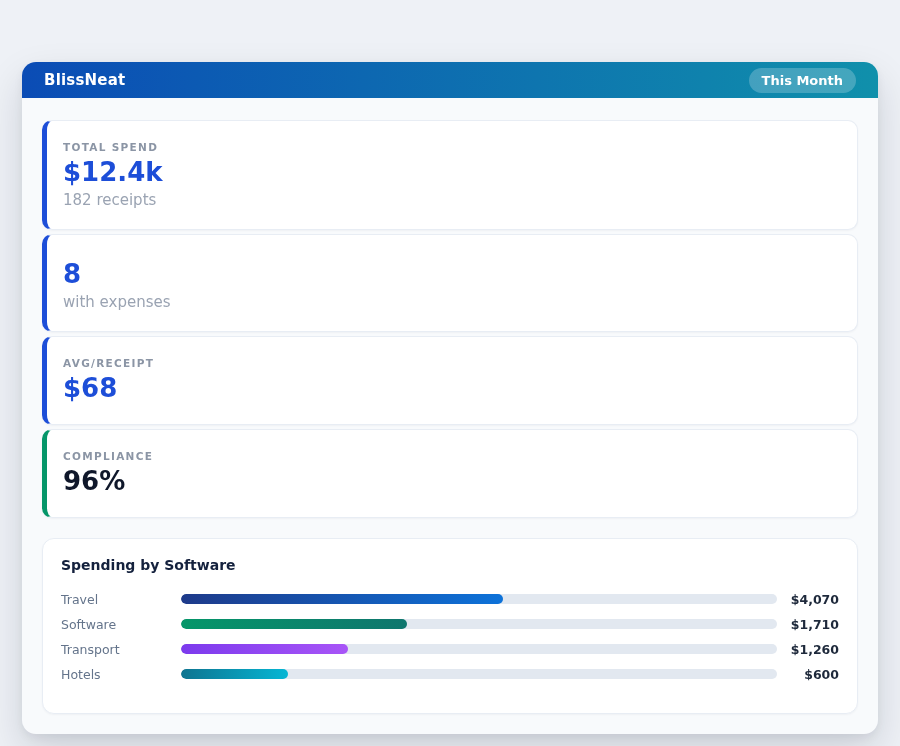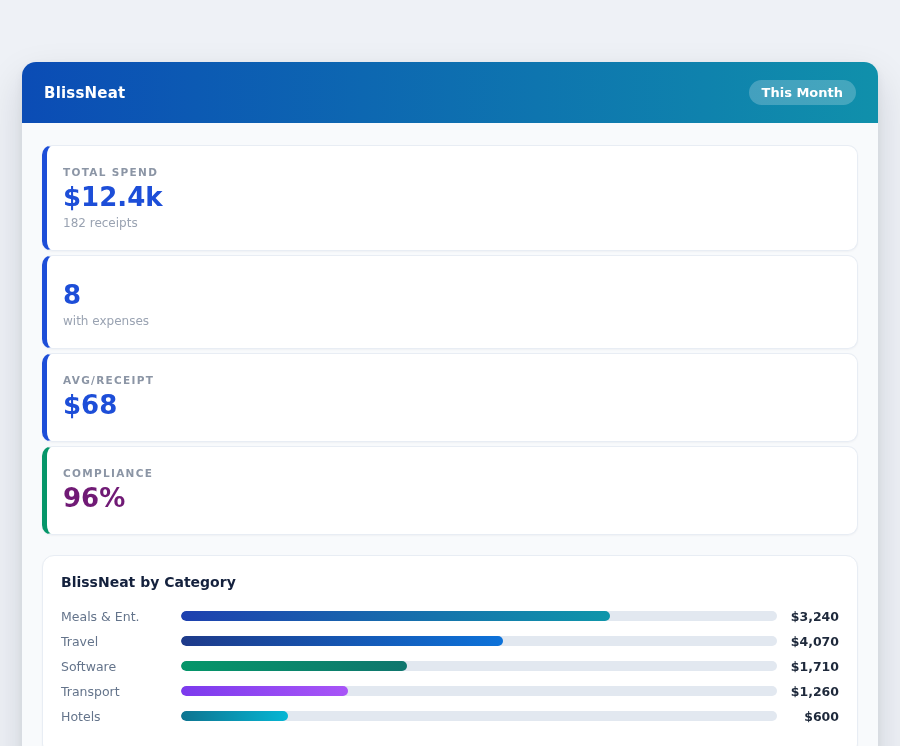--- a/index.html
+++ b/index.html
@@ -10,38 +10,38 @@
     position:relative;
     overflow:hidden;
   }
   .app-card {
     position:absolute; left:22px; top:62px; width:856px;
     border-radius:14px; background:#f8fafc;
     box-shadow:0 18px 40px rgba(15,23,42,.14), 0 4px 10px rgba(15,23,42,.06);
     overflow:hidden;
   }
   .app-header {
-    height:61px; display:flex; align-items:center; justify-content:space-between;
+    height:36px; display:flex; align-items:center; justify-content:space-between;
     padding:0 22px;
   }
   .app-title { color:#ffffff; font-weight:bold; font-size:15px; letter-spacing:.2px; }
   .period-badge {
     color:#ffffff; font-weight:bold; font-size:13px;
     background:rgba(255,255,255,.22); padding:5px 13px; border-radius:999px;
     border:none; cursor:pointer; font-family:inherit;
   }
   .content { padding:22px 20px 20px; }
   .stat-card {
     background:#ffffff; border:1px solid #e8edf4; border-left-width:5px; border-left-style:solid;
     border-radius:10px; padding:20px 16px; margin-bottom:4px;
     box-shadow:0 1px 2px rgba(15,23,42,.04);
   }
   .stat-label { font-size:10.5px; font-weight:bold; color:#8b95a5; letter-spacing:1.3px; }
   .stat-value { font-size:26px; font-weight:bold; margin-top:5px; line-height:1.15; }
-  .stat-sub { font-size:12px; color:#9aa3b2; margin-top:3px; }
+  .stat-sub { font-size:15px; color:#9aa3b2; margin-top:3px; }
   .category-card {
     background:#ffffff; border:1px solid #e8edf4; border-radius:12px;
     padding:16px 18px 26px; margin-top:20px;
     box-shadow:0 1px 2px rgba(15,23,42,.04);
   }
   .category-title { font-size:14px; font-weight:bold; color:#14213d; margin:2px 0 14px; }
   .cat-row { display:flex; align-items:center; height:25px; }
   .cat-label { width:120px; font-size:12.5px; color:#64748b; }
   .bar-track { flex:1; height:10px; border-radius:5px; background:#e2e8f0; overflow:hidden; margin-right:10px; }
   .bar-fill { height:100%; border-radius:5px; }
@@ -71,34 +71,27 @@
     </div>
 
     <div class="stat-card" style="border-left-color: rgb(29, 78, 216);">
       <div class="stat-label">AVG/RECEIPT</div>
       <div class="stat-value" style="color: rgb(29, 78, 216);">$68</div>
 
     </div>
 
     <div class="stat-card" style="border-left-color: rgb(5, 150, 105);">
       <div class="stat-label">COMPLIANCE</div>
-      <div class="stat-value" style="color: #701a75;">96%</div>
+      <div class="stat-value" style="color: #0f172a;">96%</div>
 
     </div>
 
     <div class="category-card">
-      <div class="category-title">BlissNeat by Category</div>
+      <div class="category-title">Spending by Software</div>
 
-      <div class="cat-row">
-        <div class="cat-label">Meals &amp; Ent.</div>
-        <div class="bar-track" style="background: rgb(226, 232, 240);">
-            <div class="bar-fill" style="width: 72%; background: linear-gradient(90deg, rgb(30, 64, 175), rgb(15, 150, 170));"></div>
-          </div>
-        <div class="cat-value">$3,240</div>
-      </div>
 
       <div class="cat-row">
         <div class="cat-label">Travel</div>
         <div class="bar-track" style="background: rgb(226, 232, 240);">
             <div class="bar-fill" style="width: 54%; background: linear-gradient(90deg, rgb(30, 58, 138), rgb(13, 114, 217));"></div>
           </div>
         <div class="cat-value">$4,070</div>
       </div>
 
       <div class="cat-row">

